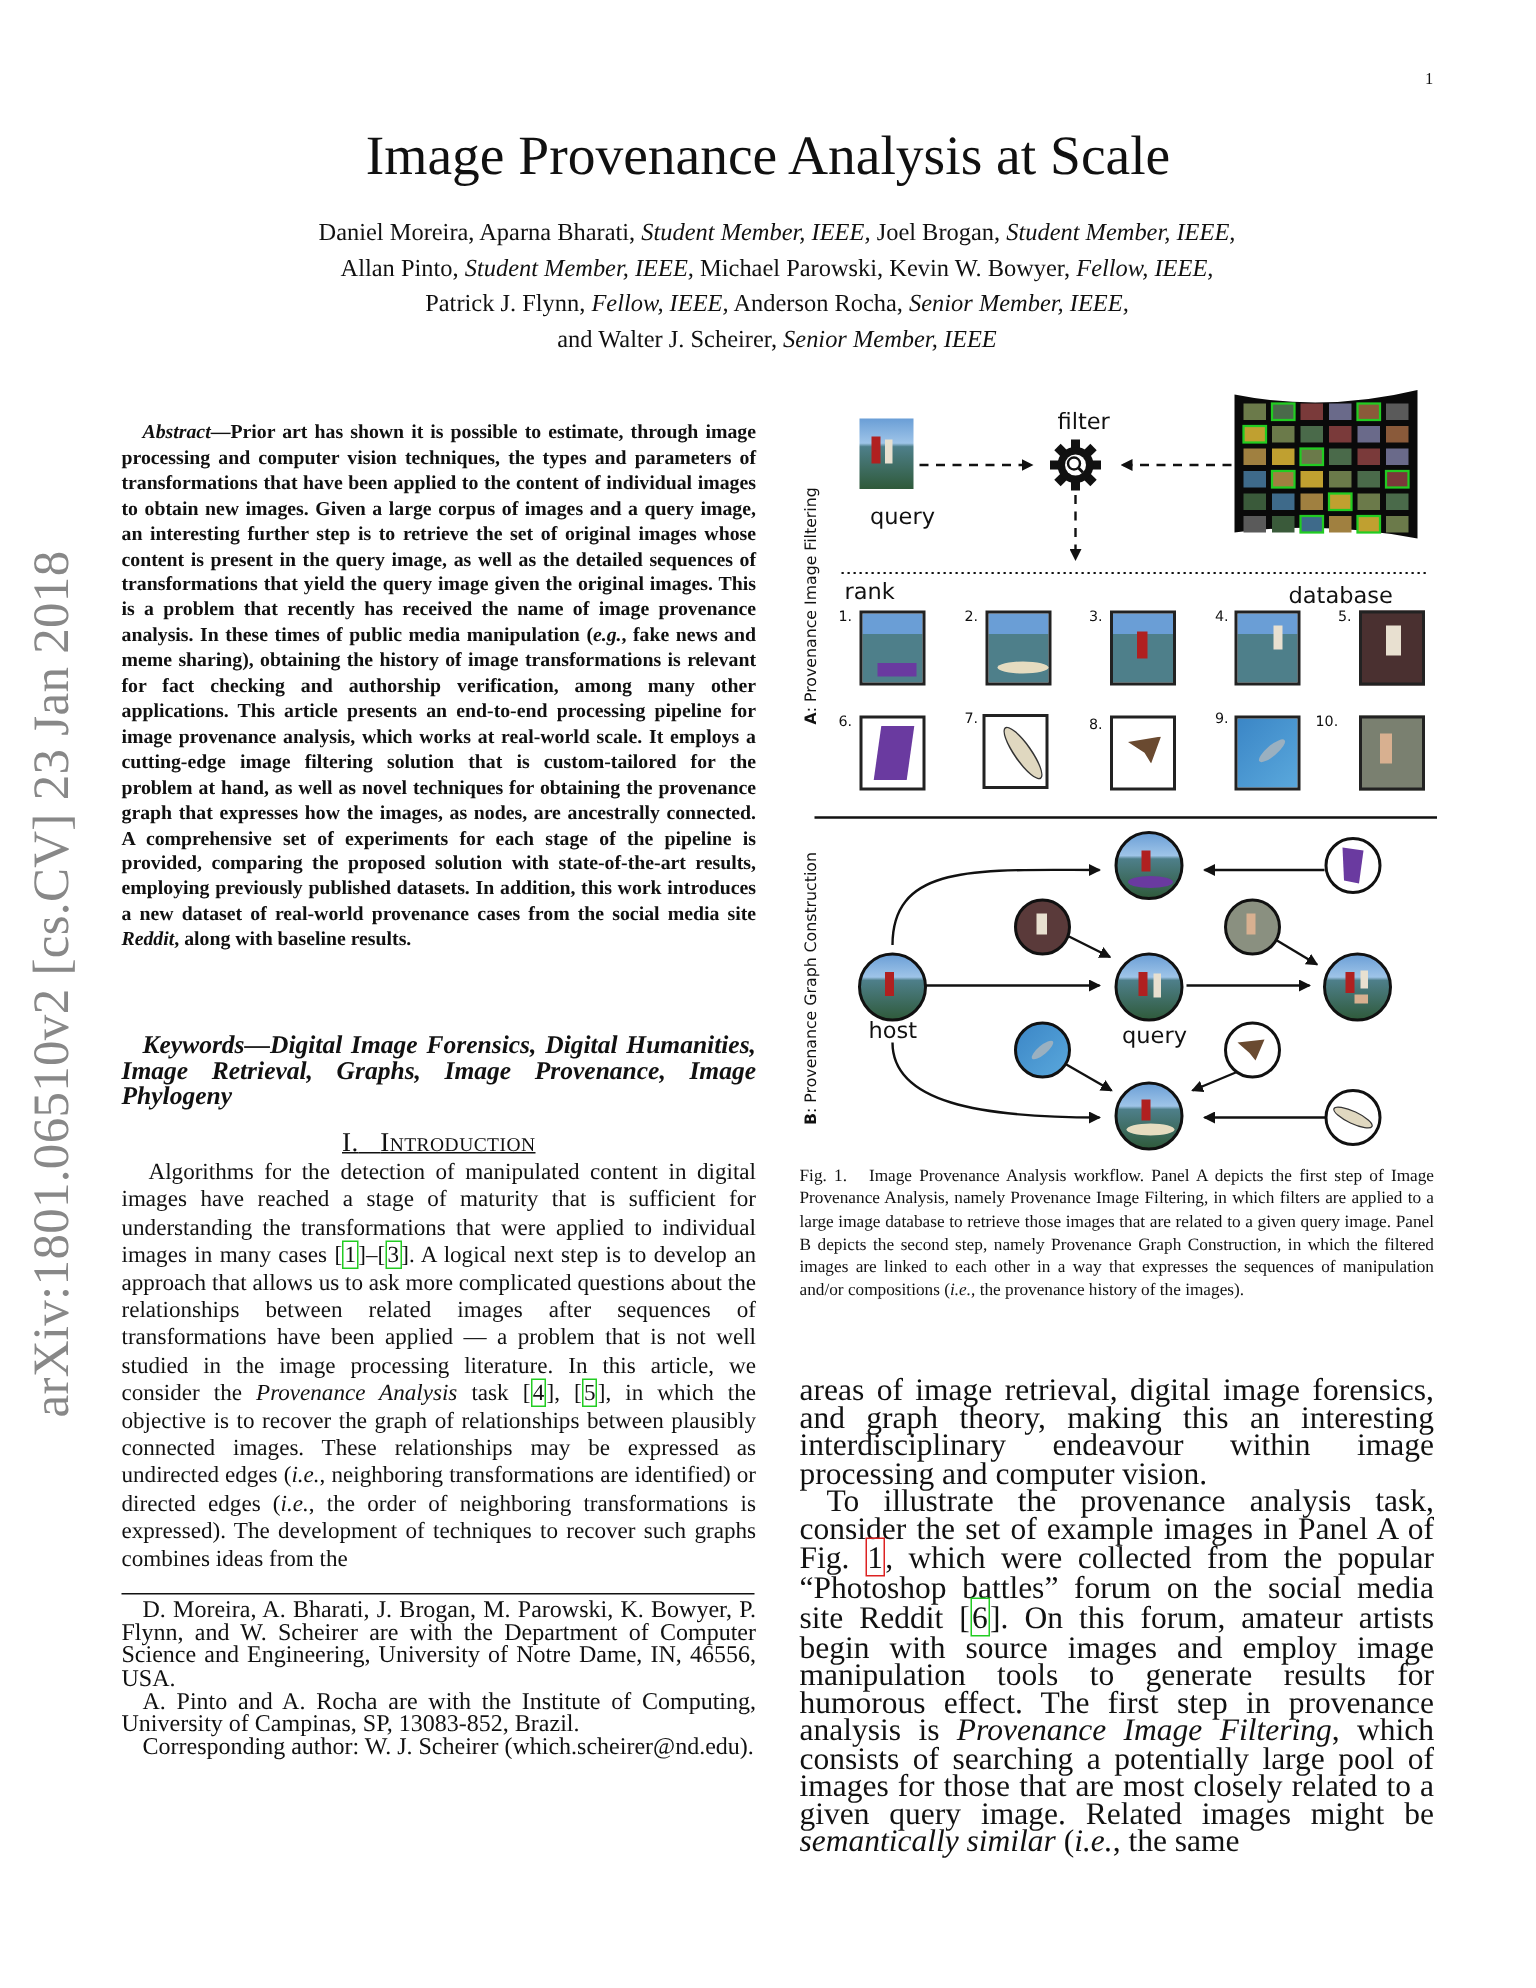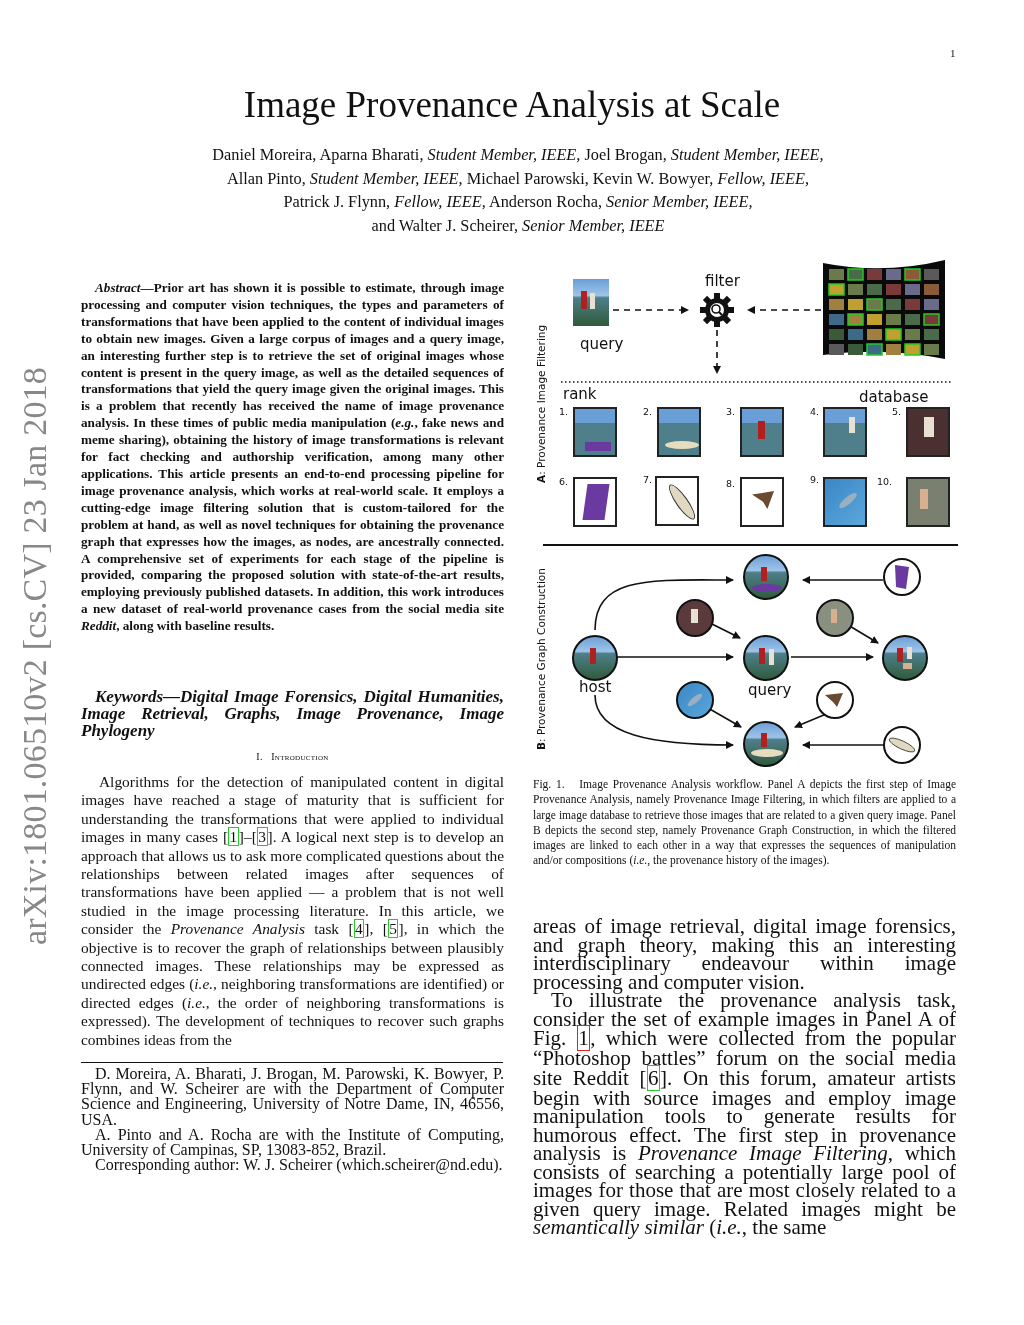--- a/index.html
+++ b/index.html
@@ -8,21 +8,21 @@
   .page-num { left: 950px; top: 47px; font-size: 11px; }
   .arxiv { left: 16px; top: 945px; transform-origin: 0 0; transform: rotate(-90deg); font-size: 34px; color: #888; white-space: nowrap; letter-spacing: 0.2px; }
   .title { left: 0; width: 1024px; top: 83px; text-align: center; font-size: 37px; }
   .authors { left: 100px; width: 836px; top: 143px; text-align: center; font-size: 16.3px; line-height: 23.7px; }
   .authors i { font-style: italic; }
   .col-left { left: 81px; width: 423px; }
   .abstract { top: 280px; font-size: 13.2px; line-height: 16.9px; font-weight: bold; text-align: justify; text-indent: 14px; }
   .abstract .lbl { font-style: italic; margin-top: 41px; }
   .abstract i { font-style: italic; }
   .keywords { top: 689px; font-size: 17px; line-height: 16.9px; font-weight: bold; font-style: italic; text-align: justify; text-indent: 14px; }
-  .section-head { top: 751px; left: 81px; width: 423px; text-align: center; font-size: 10px; letter-spacing: 0.3px; }
+  .section-head { top: 751px; left: 81px; width: 423px; text-align: center; font-size: 18px; letter-spacing: 0.3px; text-decoration: underline; }
   .section-head .sc { font-variant: small-caps; }
   .intro { top: 773px; font-size: 15.4px; line-height: 18.4px; text-align: justify; }
   .intro p { margin: 0; text-indent: 18px; }
   .cite { border: 1.3px solid #22cc22; padding: 0 0.5px; line-height: 1; }
   .cite-red { border: 1.3px solid #dd2222; padding: 0 0.5px; line-height: 1; }
   .fn-rule { left: 81px; top: 1062px; width: 422px; height: 0; border-top: 1px solid #111; }
   .footnotes { top: 1066px; font-size: 16px; line-height: 15.2px; text-align: justify; }
   .footnotes p { margin: 0; text-indent: 14px; }
   .col-right { left: 533px; width: 423px; }
   .caption { top: 777px; font-size: 11.5px; line-height: 15.3px; text-align: justify; }

